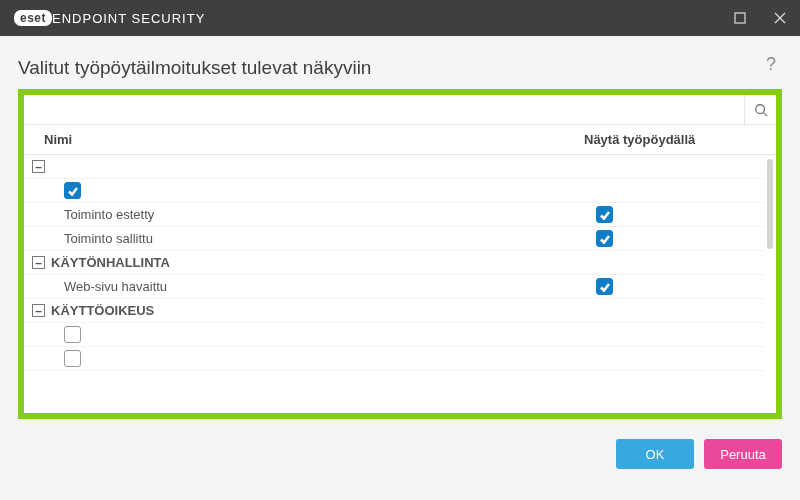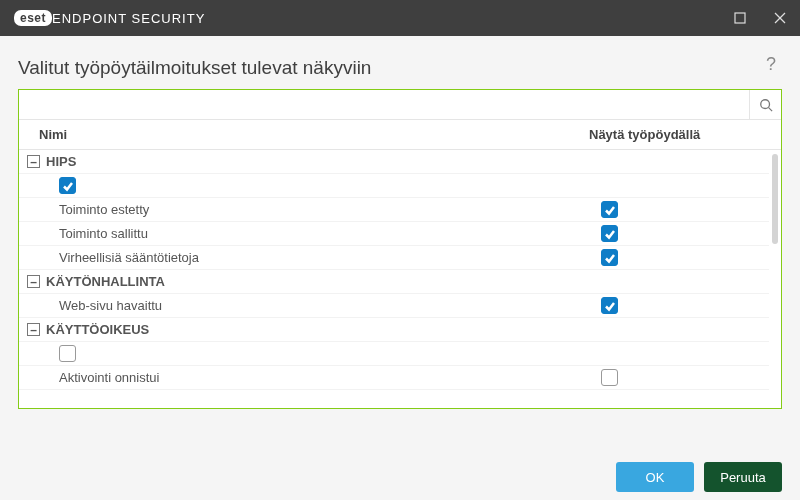--- a/index.html
+++ b/index.html
@@ -59,21 +59,21 @@
   .page-header .help {
     margin-left: auto;
     color: #888;
     font-size: 18px;
     cursor: pointer;
     padding: 4px 6px;
   }
 
   .panel {
     background: #fff;
-    border: 1px solid #84cc16;
+    border: 6px solid #84cc16;
     flex: 0 0 auto;
   }
 
   .search-row {
     display: flex;
     align-items: center;
     border-bottom: 1px solid #e5e5e5;
     height: 30px;
   }
   .search-row input {
@@ -155,36 +155,36 @@
     position: absolute;
     top: 4px; right: 3px;
     width: 6px;
     height: 90px;
     background: #d4d4d4;
     border-radius: 3px;
   }
 
   .footer {
     margin-top: auto;
-    padding: 14px 0 8px 0;
+    padding: 14px 0 31px 0;
     display: flex;
     justify-content: flex-end;
     gap: 10px;
   }
   .btn {
     min-width: 78px;
     height: 30px;
     border-radius: 3px;
     border: none;
     cursor: pointer;
     font-size: 13px;
     color: #fff;
   }
   .btn-primary { background: #39a7e0; }
-  .btn-secondary { background: #14532d; }
+  .btn-secondary { background: #ec4899; }
 </style>
 </head>
 <body>
 
 <div class="titlebar">
   <span class="brand-eset">eset</span>
   <span class="brand-rest">ENDPOINT SECURITY</span>
   <span class="spacer"></span>
   <div class="win-btn">
     <svg viewBox="0 0 12 12">
@@ -221,21 +221,20 @@
     <div class="table-head">
       <div class="col-name">Nimi</div>
       <div class="col-show">Näytä työpöydällä</div>
     </div>
 
     <div class="tree">
       <div class="vscroll-fake"></div>
       <div class="tree-inner" id="tree-root">
           <div class="group-row">
             <div class="collapse-btn">–</div>
-            <div class="label">HIPS</div>
             <div class="check-col"></div>
           </div>
           <div class="item-row">
             <div class="indent"></div>
             <div class="check-col">
               <div class="chk checked">
                 <svg viewBox="0 0 12 12">
                   <polyline points="2,6.5 5,9.5 10,3"></polyline>
                 </svg>
               </div>
@@ -256,61 +255,49 @@
             <div class="indent"></div>
             <div class="label">Toiminto sallittu</div>
             <div class="check-col">
               <div class="chk checked">
                 <svg viewBox="0 0 12 12">
                   <polyline points="2,6.5 5,9.5 10,3"></polyline>
                 </svg>
               </div>
             </div>
           </div>
-          <div class="item-row">
-            <div class="indent"></div>
-            <div class="label">Virheellisiä sääntötietoja</div>
+          <div class="group-row">
+            <div class="collapse-btn">–</div>
+            <div class="label">KÄYTÖNHALLINTA</div>
+            <div class="check-col"></div>
+          </div>
+          <div class="item-row">
+            <div class="indent"></div>
+            <div class="label">Web-sivu havaittu</div>
             <div class="check-col">
               <div class="chk checked">
                 <svg viewBox="0 0 12 12">
                   <polyline points="2,6.5 5,9.5 10,3"></polyline>
                 </svg>
               </div>
             </div>
           </div>
           <div class="group-row">
             <div class="collapse-btn">–</div>
-            <div class="label">KÄYTÖNHALLINTA</div>
-            <div class="check-col"></div>
-          </div>
-          <div class="item-row">
-            <div class="indent"></div>
-            <div class="label">Web-sivu havaittu</div>
-            <div class="check-col">
-              <div class="chk checked">
-                <svg viewBox="0 0 12 12">
-                  <polyline points="2,6.5 5,9.5 10,3"></polyline>
-                </svg>
-              </div>
-            </div>
-          </div>
-          <div class="group-row">
-            <div class="collapse-btn">–</div>
             <div class="label">KÄYTTÖOIKEUS</div>
             <div class="check-col"></div>
           </div>
           <div class="item-row">
             <div class="indent"></div>
             <div class="check-col">
               <div class="chk"></div>
             </div>
           </div>
           <div class="item-row">
             <div class="indent"></div>
-            <div class="label">Aktivointi onnistui</div>
             <div class="check-col">
               <div class="chk"></div>
             </div>
           </div>
         </div>
 
     </div>
 
   </div>
 

